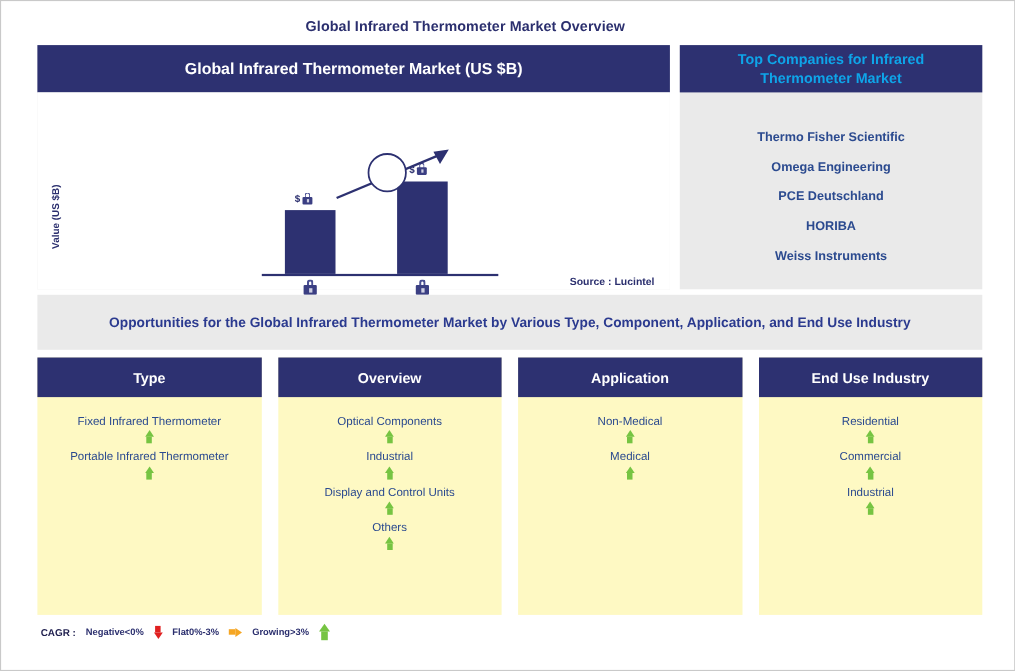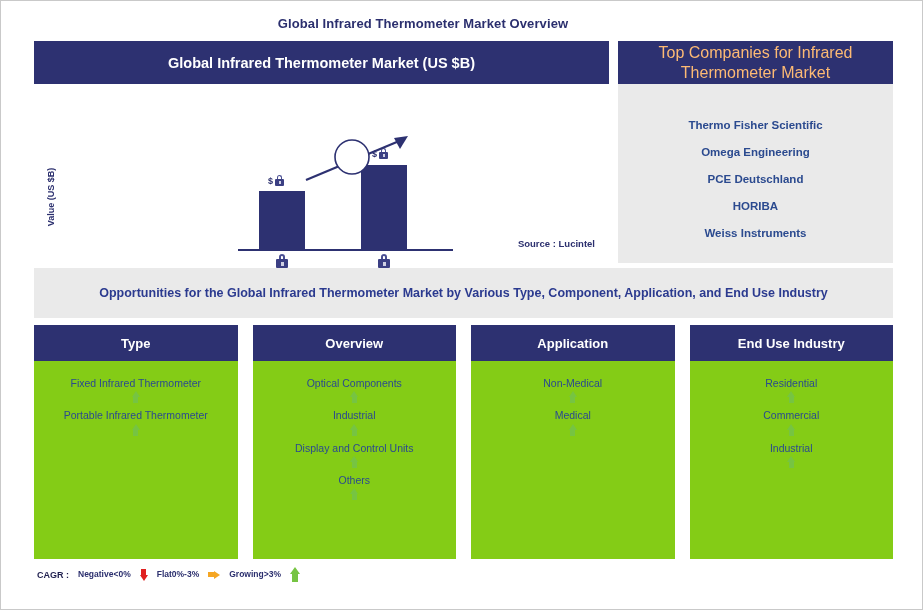--- a/index.html
+++ b/index.html
@@ -162,45 +162,45 @@
     position: absolute;
     left: 270px;
     top: 48px;
     width: 110px;
     height: 55px;
   }
 
   .source-note {
     position: absolute;
     right: 14px;
-    bottom: 14px;
+    bottom: 1px;
     font-size: 9.5px;
     font-weight: bold;
     color: #2b2f6e;
   }
 
   
   .companies-card {
     position: absolute;
     left: 617px;
     top: 40px;
     width: 275px;
     height: 222px;
     background: #eaeaea;
   }
   .companies-header {
     height: 43px;
     background: #2d3171;
-    color: #fdba74;
+    color: #0ea5e9;
     display: flex;
     align-items: center;
     justify-content: center;
     text-align: center;
-    font-size: 16px;
-    font-weight: normal;
+    font-size: 13px;
+    font-weight: bold;
     line-height: 1.25;
     padding: 0 12px;
     box-sizing: border-box;
   }
   .companies-list {
     padding: 27px 6px 6px;
     box-sizing: border-box;
   }
   .company-item {
     text-align: center;
@@ -235,21 +235,21 @@
     position: absolute;
     left: 33px;
     top: 324px;
     width: 859px;
     height: 234px;
     display: flex;
     gap: 15px;
   }
   .col {
     flex: 1 1 0;
-    background: #84cc16;
+    background: #fef9c3;
     display: flex;
     flex-direction: column;
   }
   .col-header {
     height: 36px;
     background: #2d3171;
     color: #ffffff;
     display: flex;
     align-items: center;
     justify-content: center;

